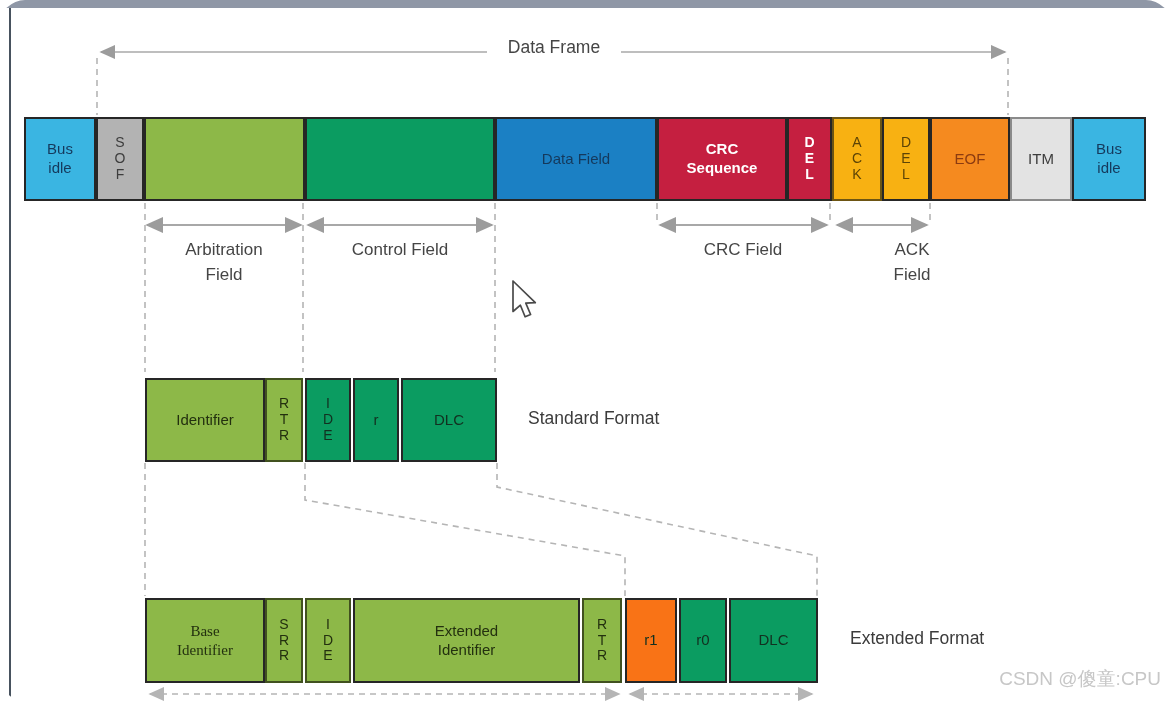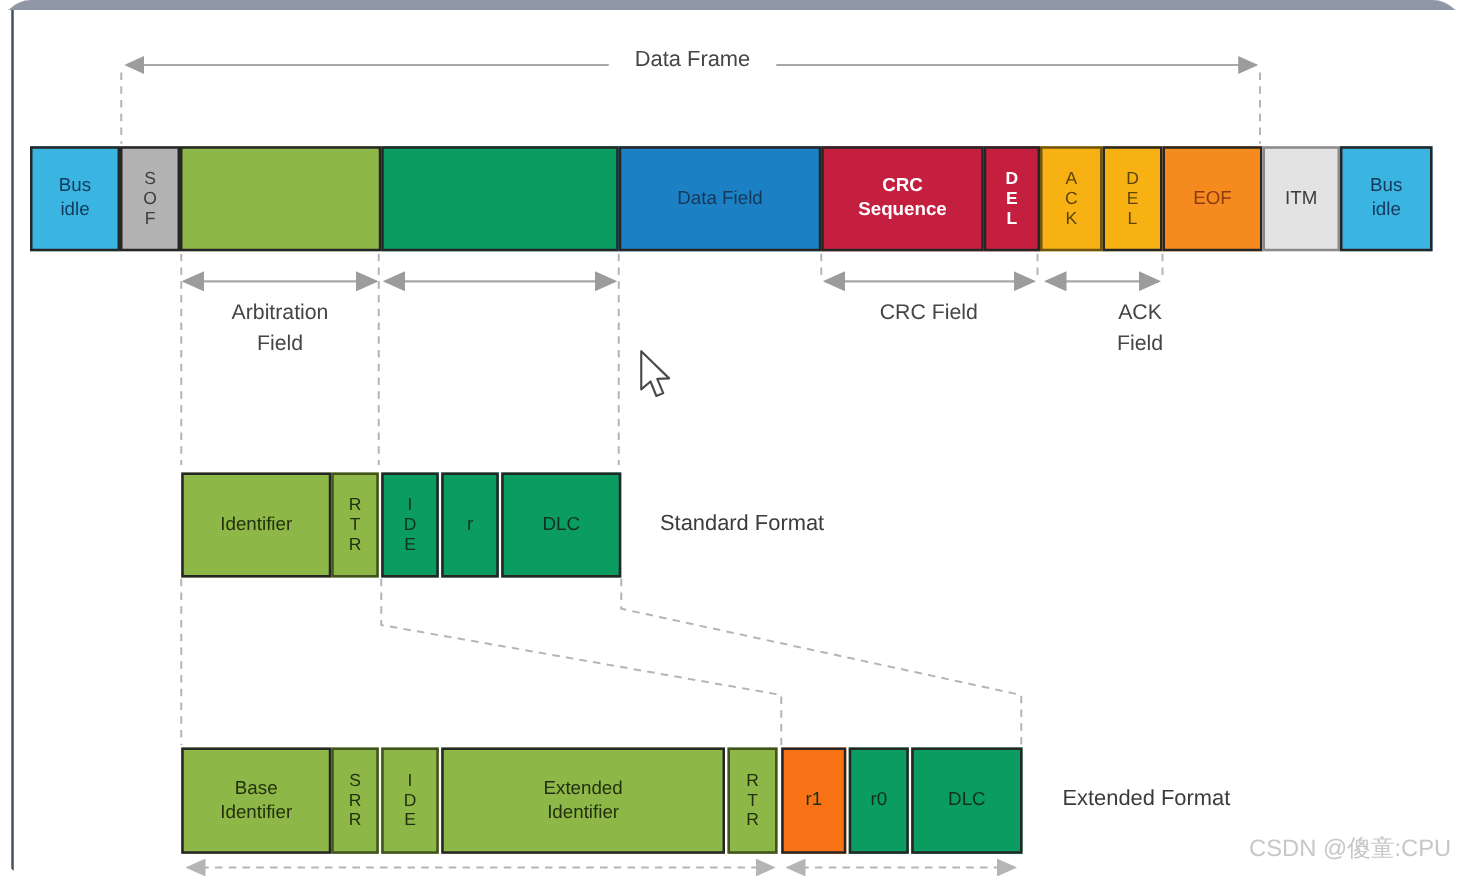--- a/index.html
+++ b/index.html
@@ -97,39 +97,40 @@
 E
 L</div>
     <div class="blk t-maroon" style="left: 930px; width: 80px; background-color: rgb(245, 138, 31);">EOF</div>
     <div class="blk t-gray" style="left: 1010px; width: 62px; border-color: rgb(138, 138, 138); background-color: rgb(227, 227, 227);">ITM</div>
     <div class="blk t-navy" style="left: 1072px; width: 74px; background-color: rgb(58, 181, 226);">Bus
 idle</div>
   </div>
 
   <div class="dimlabel" style="left:154px;top:238px;width:140px;">Arbitration
 Field</div>
+  <div class="dimlabel" style="left:330px;top:238px;width:140px;">Control Field</div>
   <div class="dimlabel" style="left:673px;top:238px;width:140px;">CRC Field</div>
   <div class="dimlabel" style="left:862px;top:238px;width:100px;">ACK
 Field</div>
 
   <div class="std-row">
     <div class="blk t-olive" style="left: 145px; width: 120px; background-color: rgb(141, 184, 72);">Identifier</div>
     <div class="blk t-olive vstack" style="left: 265px; width: 38px; border-color: rgb(65, 81, 31); background-color: rgb(141, 184, 72);">R
 T
 R</div>
     <div class="blk t-greendark vstack" style="left: 305px; width: 46px; background-color: rgb(11, 156, 97);">I
 D
 E</div>
     <div class="blk t-greendark" style="left: 353px; width: 46px; background-color: rgb(11, 156, 97);">r</div>
     <div class="blk t-greendark" style="left: 401px; width: 96px; background-color: rgb(11, 156, 97);">DLC</div>
   </div>
   <div class="seclabel" style="left:528px;top:408px;">Standard Format</div>
 
   <div class="ext-row">
-    <div class="blk t-olive" style="left: 145px; width: 120px; background-color: rgb(141, 184, 72);">Base
+    <div class="blk t-olive" style="left: 145px; width: 120px; background-color: rgb(141, 184, 72); font-family: Liberation Serif, serif;">Base
 Identifier</div>
     <div class="blk t-olive vstack" style="left: 265px; width: 38px; border-color: rgb(65, 81, 31); background-color: rgb(141, 184, 72);">S
 R
 R</div>
     <div class="blk t-olive vstack" style="left: 305px; width: 46px; border-color: rgb(65, 81, 31); background-color: rgb(141, 184, 72);">I
 D
 E</div>
     <div class="blk t-olive" style="left: 353px; width: 227px; background-color: rgb(141, 184, 72);">Extended
 Identifier</div>
     <div class="blk t-olive vstack" style="left: 582px; width: 40px; border-color: rgb(65, 81, 31); background-color: rgb(141, 184, 72);">R

